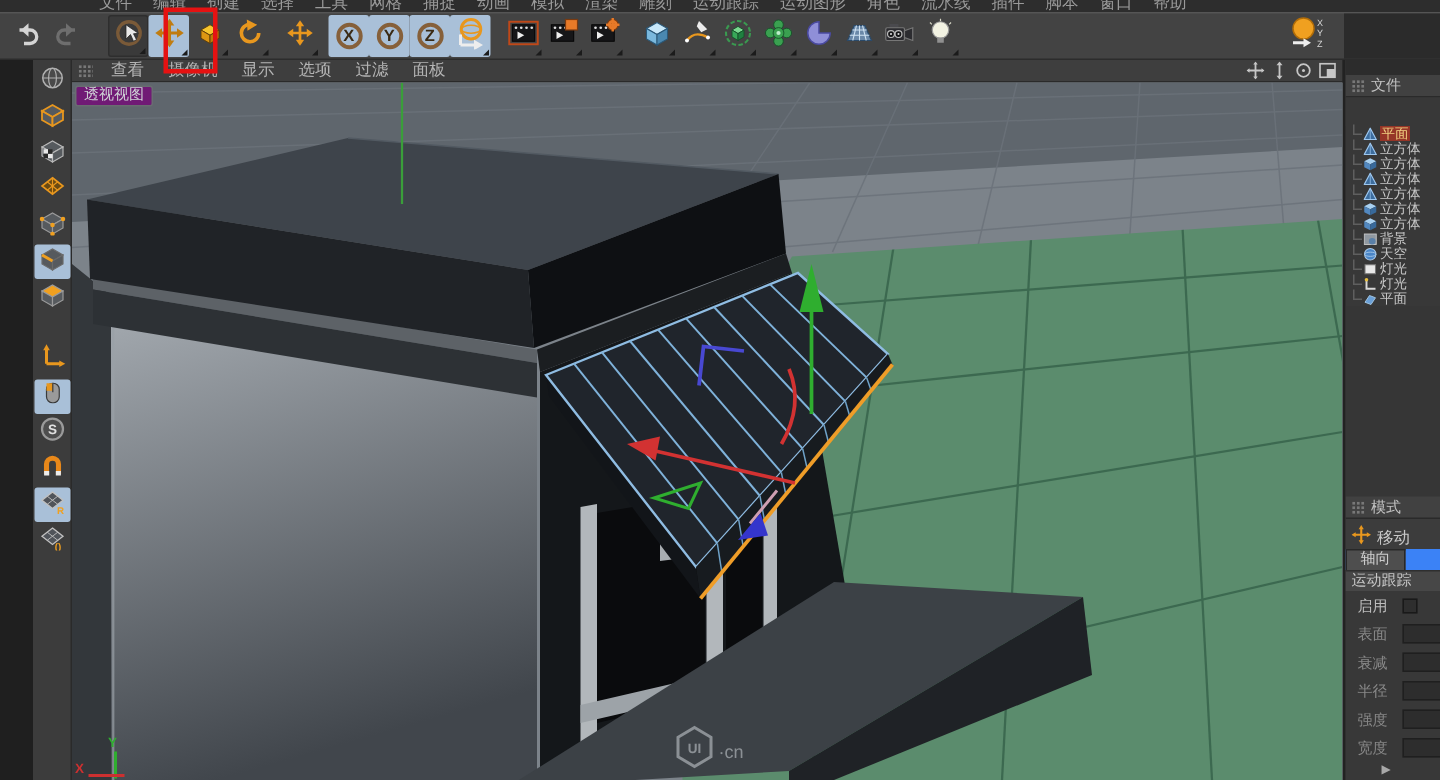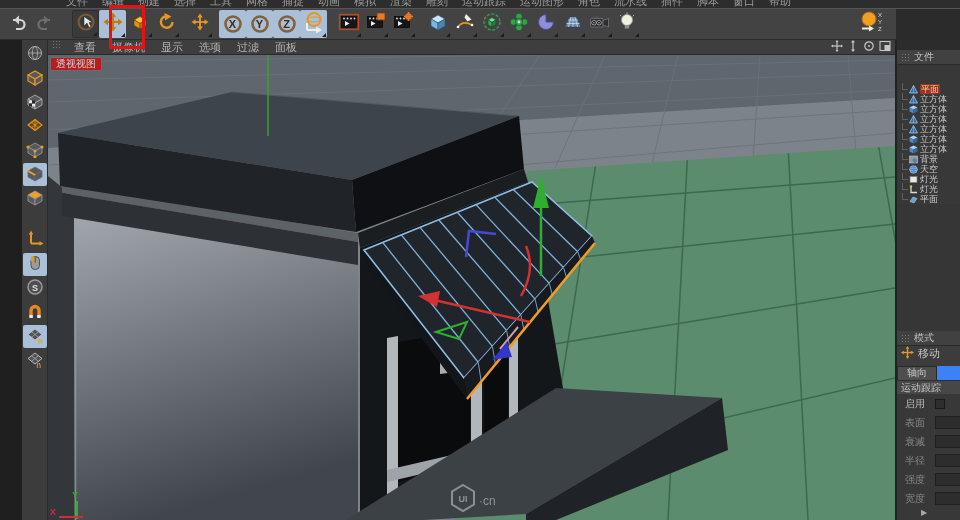--- a/index.html
+++ b/index.html
@@ -34,29 +34,29 @@
   .gutter{width:22px;background:#1f1f1f;flex:none}
   .palette{width:26px;background:#3c3c3c;flex:none;display:flex;flex-direction:column;
     align-items:center;padding-top:3px;gap:1px;border-right:1px solid #2a2a2a}
   .pt{width:24px;height:23px;display:flex;align-items:center;justify-content:center;border-radius:2px;flex:none}
   .pt.blue{background:#a9c0d8}
   .pt.gapup{margin-top:18px}
 
   
   .vpcol{flex:1;display:flex;flex-direction:column;min-width:0}
   .vpmenu{height:15px;background:#3e3e3e;border-bottom:1px solid #2a2a2a;flex:none;
-    display:flex;align-items:flex-start;font-size:11px;color:#b4b4b4}
+    display:flex;align-items:center;font-size:11px;color:#b4b4b4}
   .grip{width:10px;height:9px;margin:0 4px;flex:none;
     background-image:radial-gradient(#787878 1px,transparent 1px);background-size:3px 3px}
   .vmi{padding:0 8px;line-height:14px}
   .vpctrls{margin-left:auto;display:flex;gap:4px;margin-right:4px;align-items:center}
   .vpc{width:12px;height:12px;display:flex;align-items:center;justify-content:center}
   .vpcanvas{flex:1;position:relative;background:#7c838a;overflow:hidden}
   svg.scene{position:absolute;left:0;top:0;width:100%;height:100%}
-  .vplabel{position:absolute;left:2px;top:2px;height:14px;background:#b91c1c;
+  .vplabel{position:absolute;left:2px;top:2px;height:14px;background:#701a75;
     border:1px solid #696d71;border-radius:2px;color:#cfd3d6;font-size:10px;
     line-height:12px;padding:0 5px;z-index:3}
 
   .splitter{width:2px;background:#222;flex:none}
 
   
   .rpanel{width:63px;background:#383838;flex:none;display:flex;flex-direction:column;overflow:hidden}
   .om-top{height:10px;background:#2c2c2c;flex:none}
   .pheader{height:15px;background:#414141;border-bottom:1px solid #2a2a2a;flex:none;
     display:flex;align-items:center;font-size:10px;color:#c2c2c2;padding-left:2px;gap:2px}
@@ -64,21 +64,21 @@
   .om-sub{height:19px;background:#383838;flex:none}
   .om-list{flex:none}
   .orow{height:10px;display:flex;align-items:center;position:relative;padding-left:2px}
   .orow::before{content:"";position:absolute;left:5px;top:-1px;bottom:4px;width:5px;
     border-left:1px solid #5f5f5f;border-bottom:1px solid #5f5f5f}
   .oicon{width:9px;height:9px;margin-left:10px;margin-right:2px;flex:none}
   .oicon svg{display:block}
   .olabel{font-size:9px;line-height:10px;color:#c8c8c8;white-space:nowrap}
   .orow.sel .olabel{background:#963527;color:#f0d080;padding:0 1px}
   .om-fill{flex:1;background:#363636}
-  .toolrow{height:20px;background:#3c3c3c;flex:none;display:flex;align-items:flex-start;gap:4px;
+  .toolrow{height:20px;background:#3c3c3c;flex:none;display:flex;align-items:flex-end;gap:4px;
     padding-left:4px;font-size:11px;color:#c8c8c8}
   .tabrow{height:14px;background:#3b82f6;flex:none;display:flex}
   .tab{background:#4e4e4e;border:1px solid #282828;border-bottom:none;color:#cccccc;
     font-size:10px;line-height:12px;padding:0 9px}
   .sectionrow{height:14px;background:#474747;border-top:1px solid #2f2f2f;flex:none;
     color:#c8c8c8;font-size:10px;line-height:13px;padding-left:4px}
   .arow{height:19px;display:flex;align-items:center;padding-left:8px;gap:3px;flex:none}
   .albl{width:27px;font-size:10px;color:#888888;flex:none}
   .arow.on .albl{color:#bdbdbd}
   .checkbox{width:10px;height:10px;background:#2e2e2e;border:1px solid #191919;flex:none}

